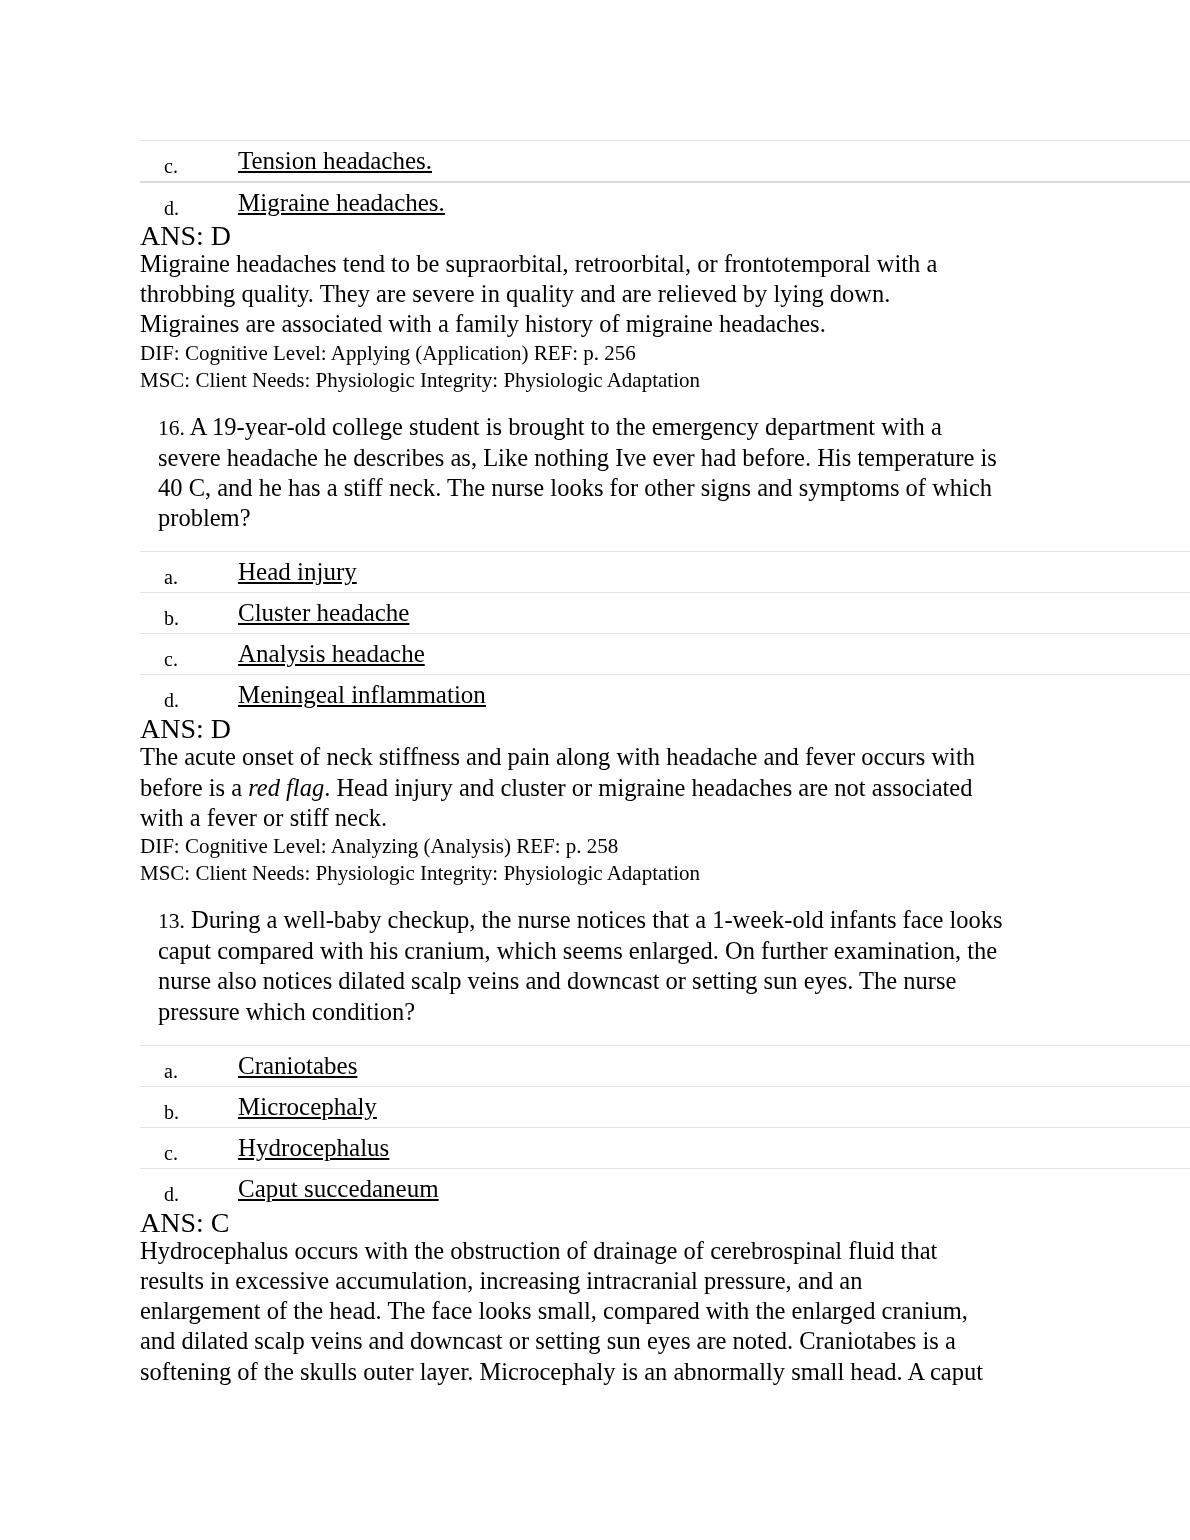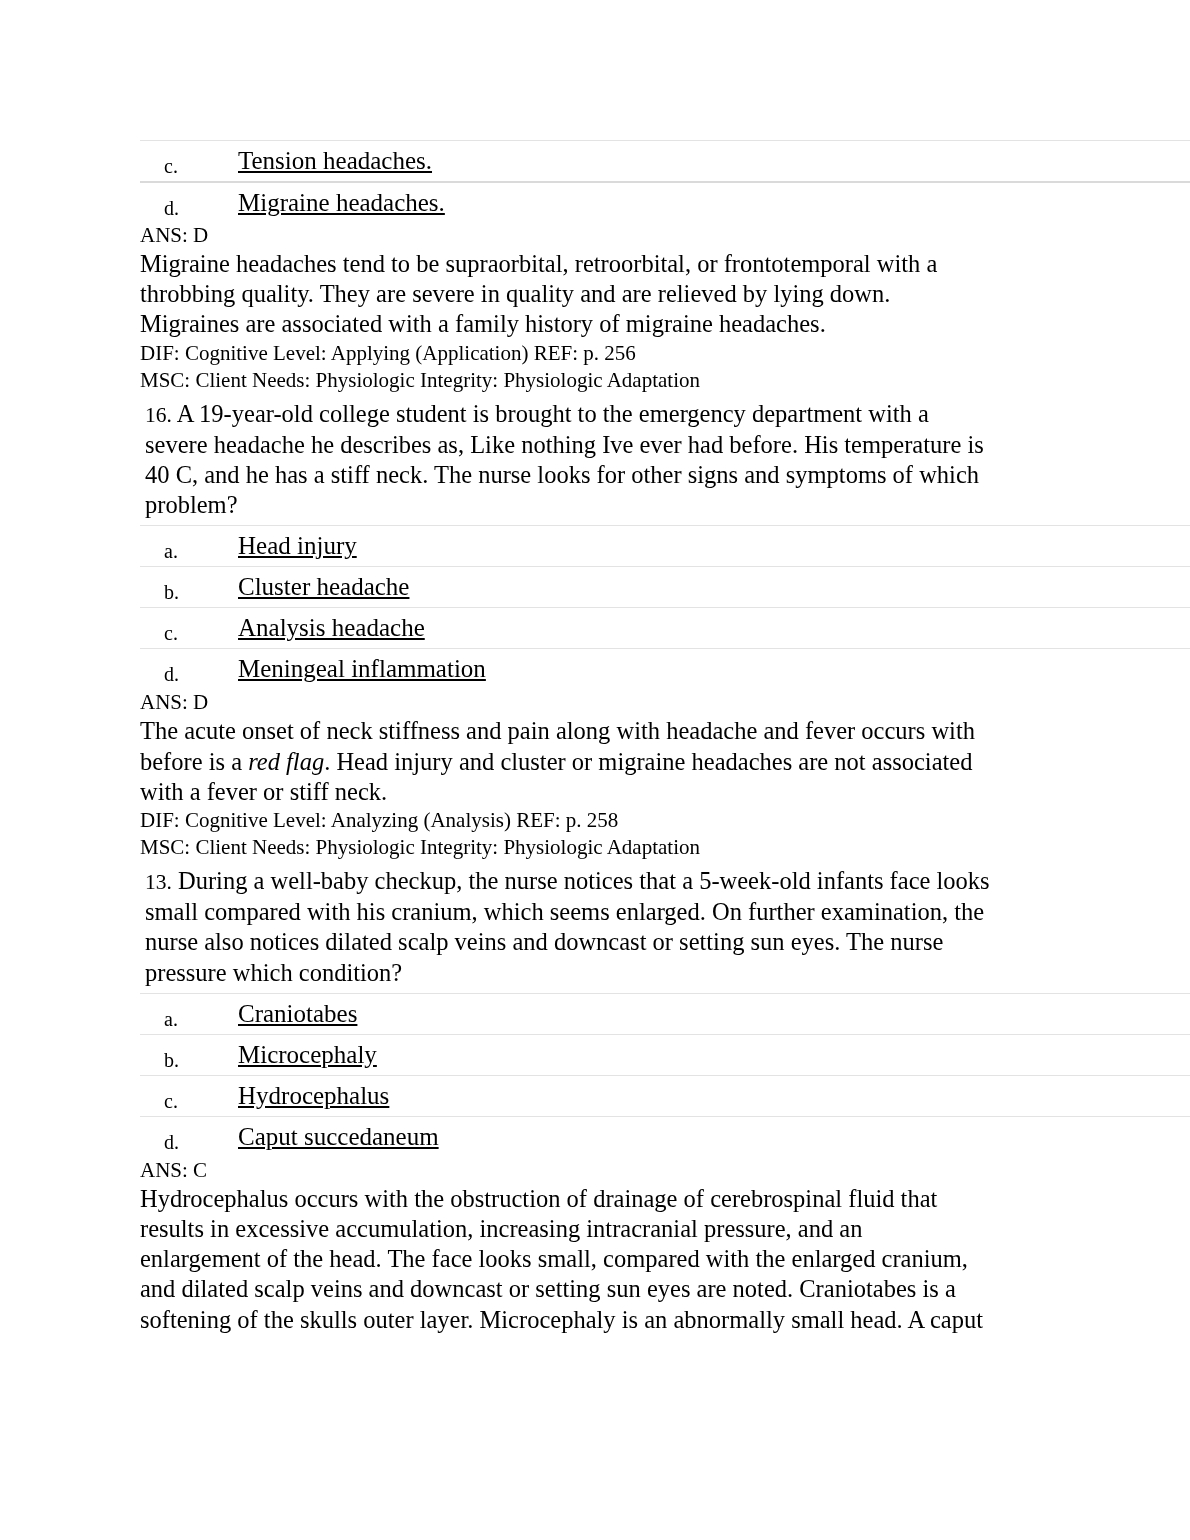--- a/index.html
+++ b/index.html
@@ -40,21 +40,21 @@
   .option-text {
     position: absolute;
     left: 98px;
     top: 5px;
     font-size: 25px;
     line-height: 30px;
     white-space: nowrap;
     text-decoration: underline;
   }
   .ans {
-    font-size: 21px;
+    font-size: 28px;
     line-height: 27px;
     margin: 0;
     height: 27px;
   }
   .para {
     font-size: 24.5px;
     line-height: 30.2px;
     margin: 0;
     width: 920px;
     white-space: nowrap;
@@ -66,21 +66,21 @@
     line-height: 27px;
     margin: 0;
     white-space: nowrap;
   }
   .qnum {
     font-size: 21.5px;
   }
   .question {
     font-size: 24.5px;
     line-height: 30.2px;
-    margin: 5px;
+    margin: 18px;
     white-space: nowrap;
   }
   .question .line { display: block; }
 </style>
 </head>
 <body>
 
 <div class="page">
 
   <div>
@@ -130,22 +130,22 @@
       <span class="line">The acute onset of neck stiffness and pain along with headache and fever occurs with</span>
       <span class="line"><span>before is a </span><em>red flag</em><span>. Head injury and cluster or migraine headaches are not associated</span></span>
       <span class="line">with a fever or stiff neck.</span>
     </p>
     <p class="meta">DIF: Cognitive Level: Analyzing (Analysis) REF: p. 258</p>
     <p class="meta">MSC: Client Needs: Physiologic Integrity: Physiologic Adaptation</p>
   </div>
 
   <div>
     <p class="question">
-      <span class="line"><span class="qnum">13.</span><span> During a well-baby checkup, the nurse notices that a 5-week-old infants face looks</span></span>
-      <span class="line">small compared with his cranium, which seems enlarged. On further examination, the</span>
+      <span class="line"><span class="qnum">13.</span><span> During a well-baby checkup, the nurse notices that a 1-week-old infants face looks</span></span>
+      <span class="line">caput compared with his cranium, which seems enlarged. On further examination, the</span>
       <span class="line">nurse also notices dilated scalp veins and downcast or setting sun eyes. The nurse</span>
       <span class="line">pressure which condition?</span>
     </p>
     <div class="option-row">
       <span class="option-letter">a.</span>
       <span class="option-text">Craniotabes</span>
     </div>
     <div class="option-row">
       <span class="option-letter">b.</span>
       <span class="option-text">Microcephaly</span>

